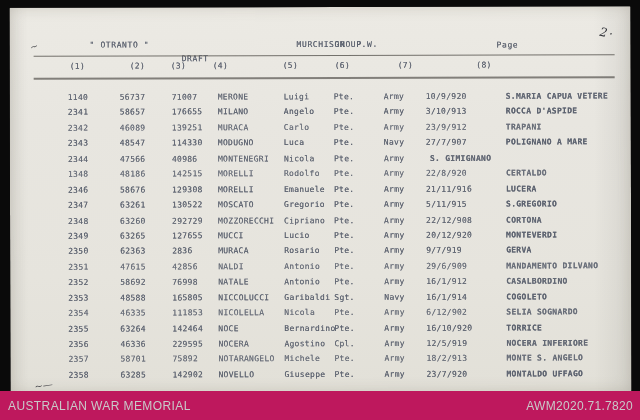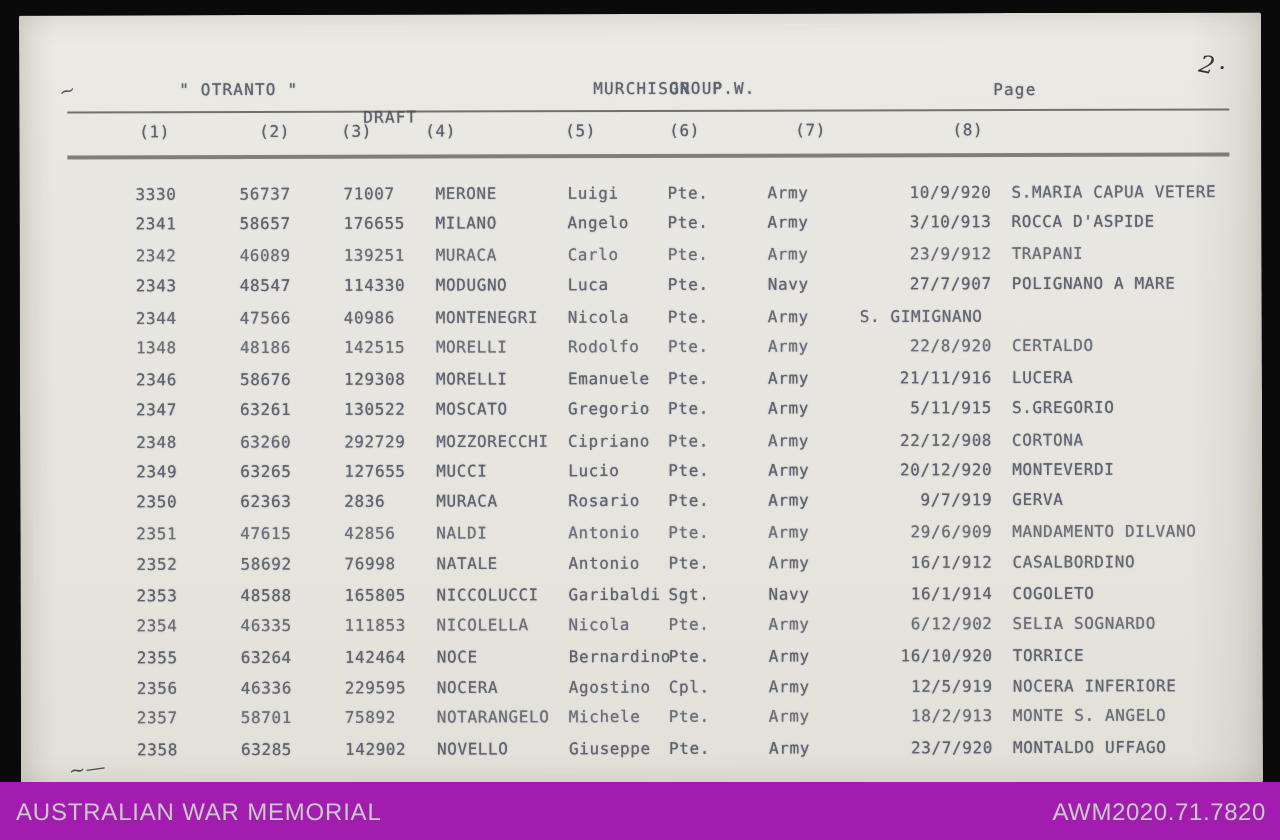--- a/index.html
+++ b/index.html
@@ -45,30 +45,30 @@
   .nums .cell:nth-child(4){padding-left:5px;}
   .nums .cell:nth-child(5){padding-left:9px;}
   .nums .cell:nth-child(6){padding-left:11px;}
   .nums .cell:nth-child(7){padding-left:24px;}
   .nums .cell:nth-child(8){text-align:right;padding-right:10px;padding-left:0;}
   .rows{position:absolute;left:0;right:0;top:82px;}
   .trow{height:15.45px;line-height:15.45px;}
   .trow:nth-child(3n){opacity:.9;}
   .trow:nth-child(4n+1){opacity:.96;transform:translateY(.3px);}
   .c-serial{padding-left:12px;}
-  .c-born{text-align:right;padding-right:6px;padding-left:0;}
-  .c-place{padding-left:4px;}
+  .c-born{padding-right:6px;padding-left:0;}
+  .c-place{padding-left:4px;font-weight:bold;}
   
   .pencil{position:absolute;color:#33343a;font-family:"DejaVu Serif",serif;}
   .mark-tr{right:16px;top:20px;font-size:12px;transform:rotate(12deg);letter-spacing:2px;font-style:italic;}
   .mark-tl{left:20px;top:33px;font-size:10px;transform:rotate(-18deg);opacity:.8;}
   .mark-bl{left:24px;bottom:2px;font-size:10px;transform:rotate(-8deg);opacity:.85;}
   
   .footer{
-    position:absolute;left:0;right:0;bottom:0;height:29px;background:#a21caf;
+    position:absolute;left:0;right:0;bottom:0;height:29px;background:#be185d;
     font-family:"Liberation Sans", sans-serif;color:#c9c9c9;
   }
   .footer .left{position:absolute;left:8px;top:8px;font-size:12px;letter-spacing:0.4px;}
   .footer .right{position:absolute;right:7px;top:8px;font-size:12px;letter-spacing:0.3px;}
 </style>
 </head>
 <body>
 
 <div class="paper">
   <span class="hlabel ink lab-ship">" OTRANTO "</span>
@@ -89,21 +89,21 @@
       <span class="cell">(4)</span>
       <span class="cell">(5)</span>
       <span class="cell">(6)</span>
       <span class="cell">(7)</span>
       <span class="cell">(8)</span>
     </div>
   <div class="rule rule2"></div>
 
   <div class="rows ink">
       <div class="trow grid">
-        <span class="cell c-serial">3330</span>
+        <span class="cell c-serial">1140</span>
         <span class="cell c-col2">56737</span>
         <span class="cell c-col3">71007</span>
         <span class="cell c-surname">MERONE</span>
         <span class="cell c-given">Luigi</span>
         <span class="cell c-rank">Pte.</span>
         <span class="cell c-service">Army</span>
         <span class="cell c-born">10/9/920</span>
         <span class="cell c-place">S.MARIA CAPUA VETERE</span>
       </div>
       <div class="trow grid">

